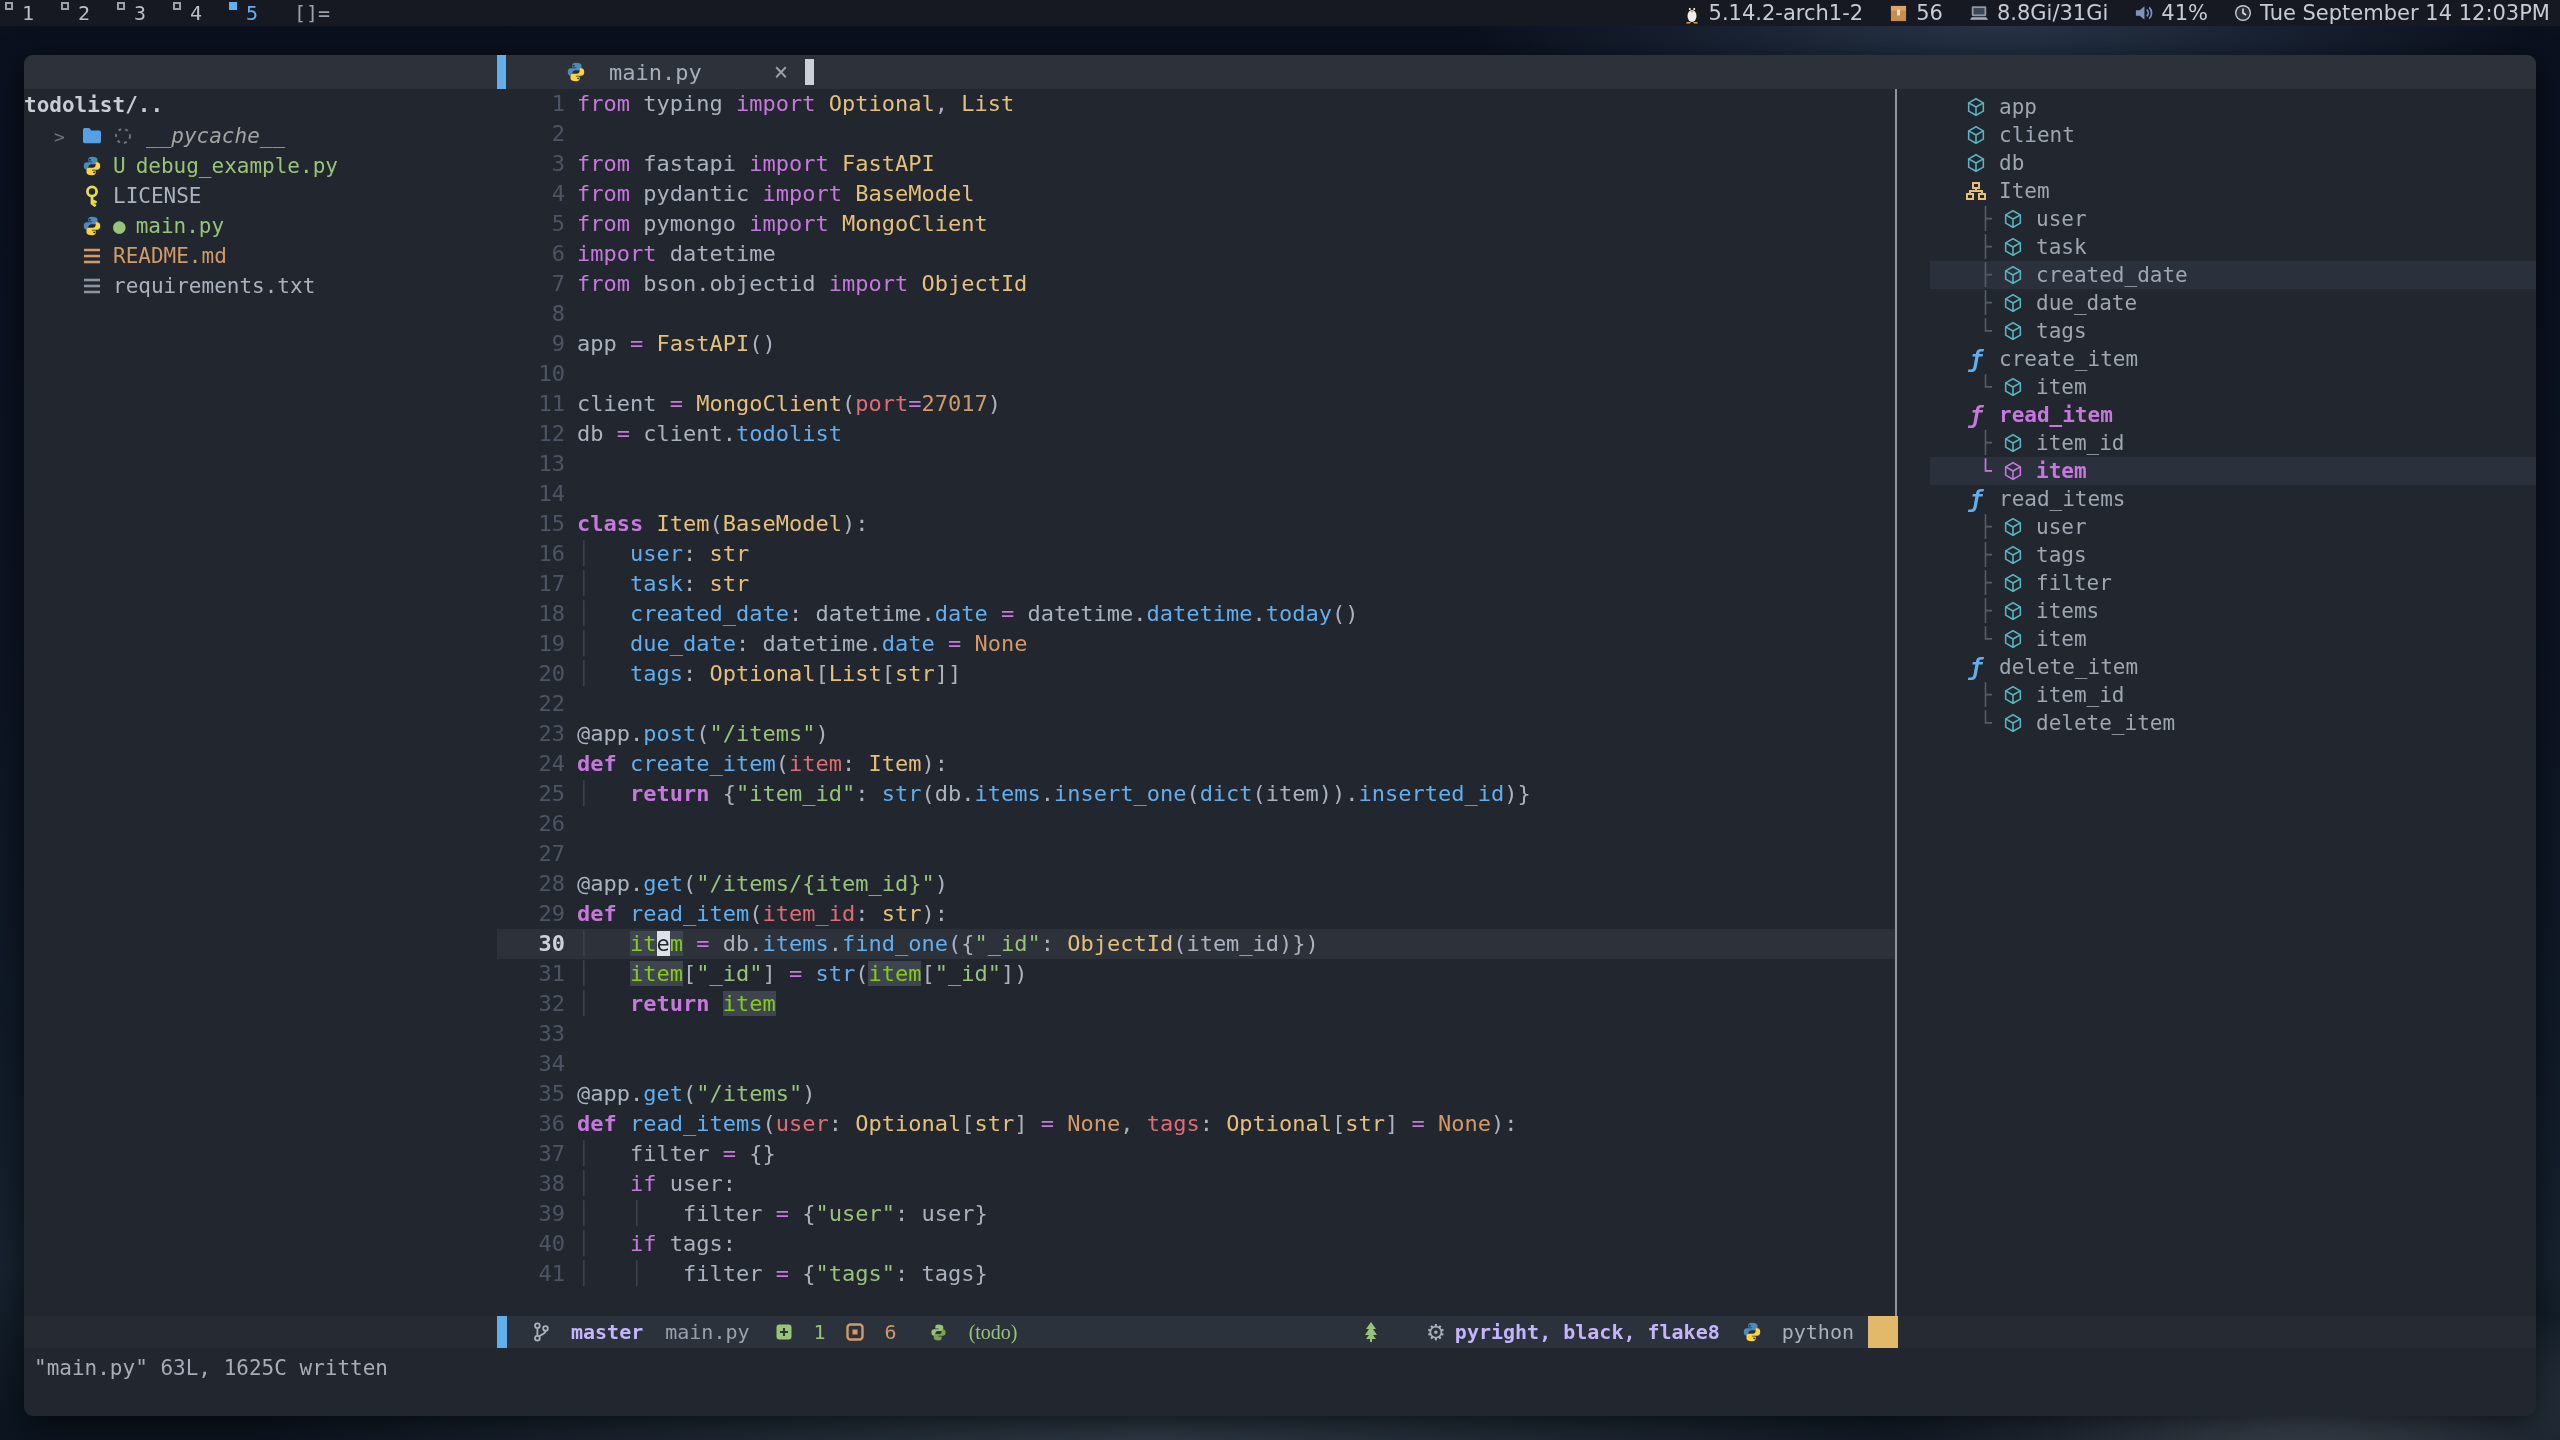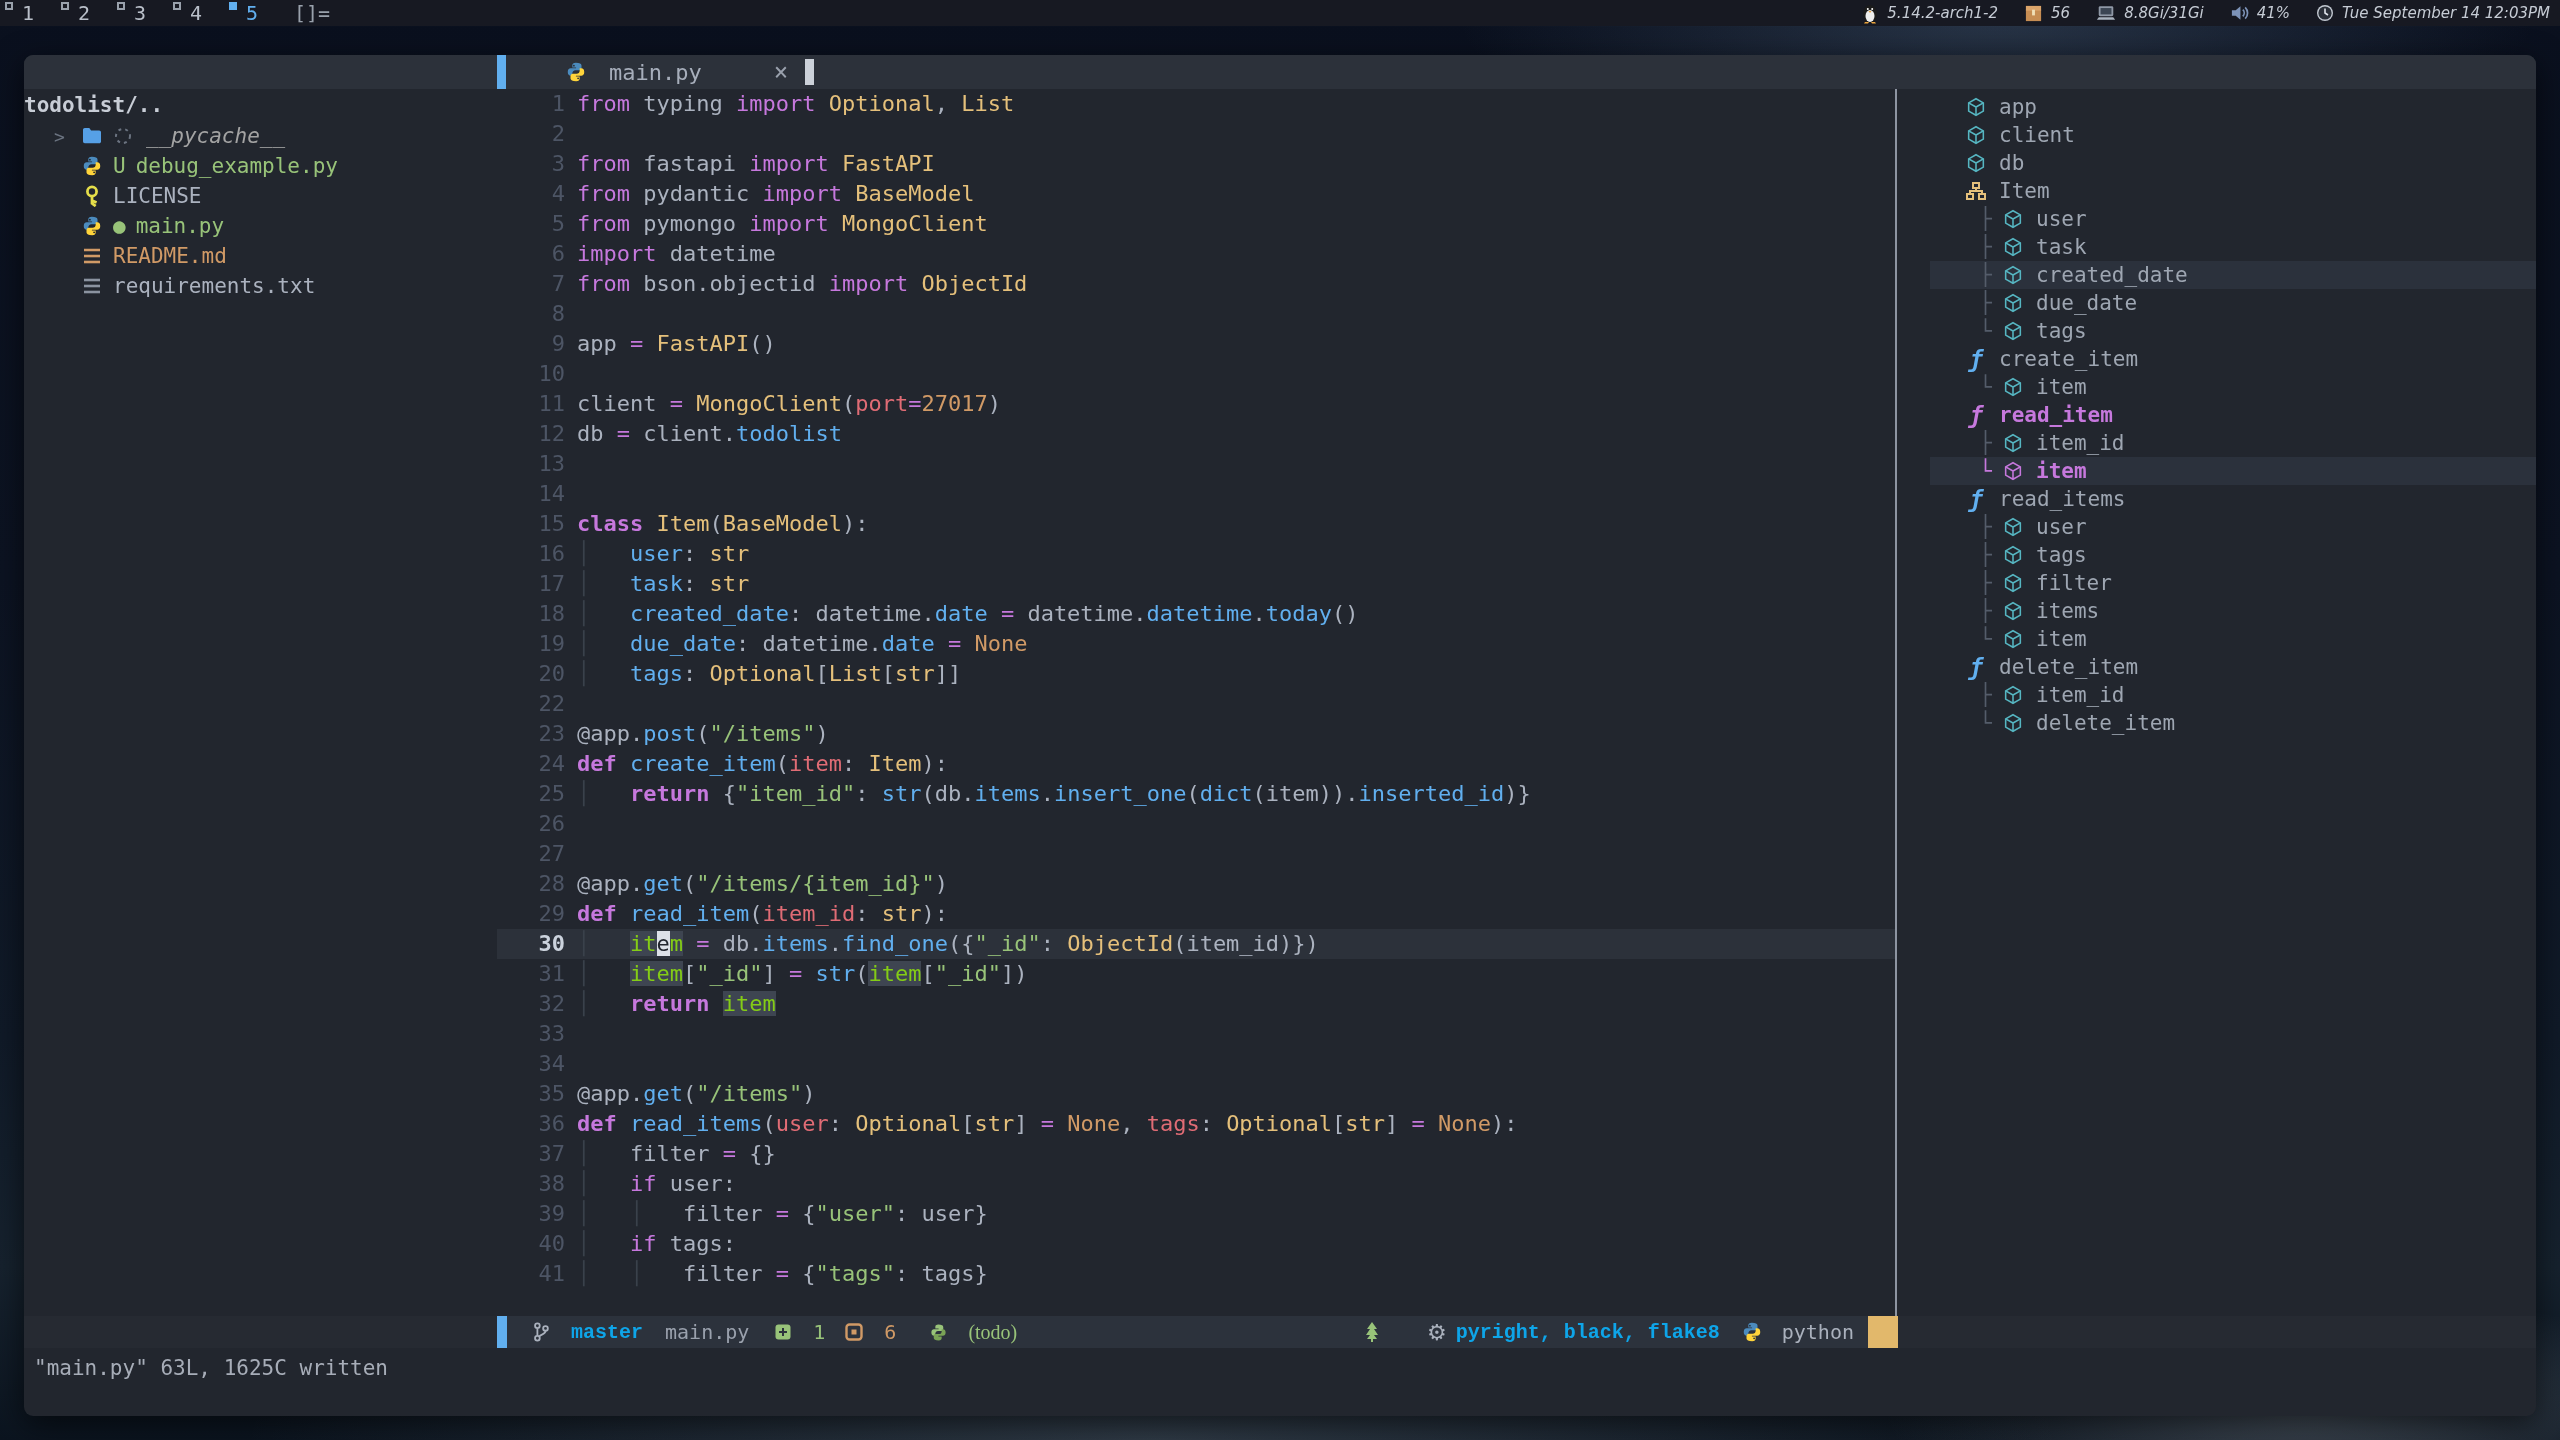--- a/index.html
+++ b/index.html
@@ -12,21 +12,21 @@
     linear-gradient(180deg,#0a101e 0%,#0c1322 40%,#101a28 72%,#16222e 88%,#0b141f 100%);}
   
   #topbar{position:absolute;left:0;top:0;width:2560px;height:26px;background:#171922;
     display:flex;align-items:center;font-family:"DejaVu Sans Mono",monospace;font-size:20px;color:#b9bfc9;}
   .tag{position:relative;width:56px;height:26px;display:flex;align-items:center;justify-content:center;}
   .tag .sq{position:absolute;left:5px;top:2px;width:8px;height:8px;border:2px solid #99a1ac;box-sizing:border-box;}
   .tag.active{color:#61afef;}
   .tag.active .sq{background:#61afef;border-color:#61afef;}
   #layout-symbol{margin-left:14px;color:#99a1ac;}
   #modules{margin-left:auto;display:flex;align-items:center;gap:26px;padding-right:10px;
-    font-family:"DejaVu Sans",sans-serif;font-size:15px;color:#c6ccd5;font-style:italic;}
+    font-family:"DejaVu Sans",sans-serif;font-size:21px;color:#c6ccd5;}
   .module{display:flex;align-items:center;gap:8px;}
   
   #terminal{position:absolute;left:24px;top:55px;width:2512px;height:1361px;background:#22262e;
     border-radius:9px;overflow:hidden;box-shadow:0 8px 30px rgba(0,0,0,.6);}
   
   #tabline{position:absolute;left:0;top:0;width:100%;height:34px;background:#2c313a;}
   #tab-indicator{position:absolute;left:473px;top:0;width:9px;height:34px;background:#61afef;}
   #tab{position:absolute;left:540px;top:0;height:34px;display:flex;align-items:center;gap:12px;
     font-size:22px;color:#a7aebb;}
   #tab-close{margin-left:60px;color:#9aa1ad;font-size:24px;}
@@ -63,21 +63,21 @@
   .olabel{position:relative;margin-left:10px;}
   .ofunc{font-style:italic;font-weight:bold;color:#61afef;font-size:23px;}
   .o-active .olabel,.o-active .oconn{color:#c678dd;font-weight:bold;}
   .o-active .ofunc{color:#c678dd;}
   
   #statusline{position:absolute;left:0;top:1261px;width:100%;height:32px;background:#262a32;font-size:20px;}
   #sl-active{position:absolute;left:473px;top:0;width:1401px;height:32px;background:#2c323c;
     display:flex;align-items:center;color:#aab1bd;}
   #sl-mode{width:10px;height:32px;background:#61afef;flex:none;}
   .slseg{display:flex;align-items:center;gap:9px;margin-left:22px;white-space:pre;}
-  .slbold{font-weight:bold;color:#0ea5e9;font-family:Liberation Mono, monospace;}
+  .slbold{font-weight:bold;color:#c4b5fd;}
   #sl-block{margin-left:14px;width:30px;height:32px;background:#e2b86b;flex:none;}
   #sl-right{margin-left:auto;display:flex;align-items:center;}
   
   #cmdline{position:absolute;left:0;top:1293px;width:100%;height:68px;color:#a7adb8;font-size:21px;
     padding:8px 0 0 10px;box-sizing:border-box;white-space:pre;}
   .gear{color:#aab1bd;font-size:22px;font-family:"DejaVu Sans",sans-serif;}
   svg{display:block;}
 </style>
 </head>
 <body>

